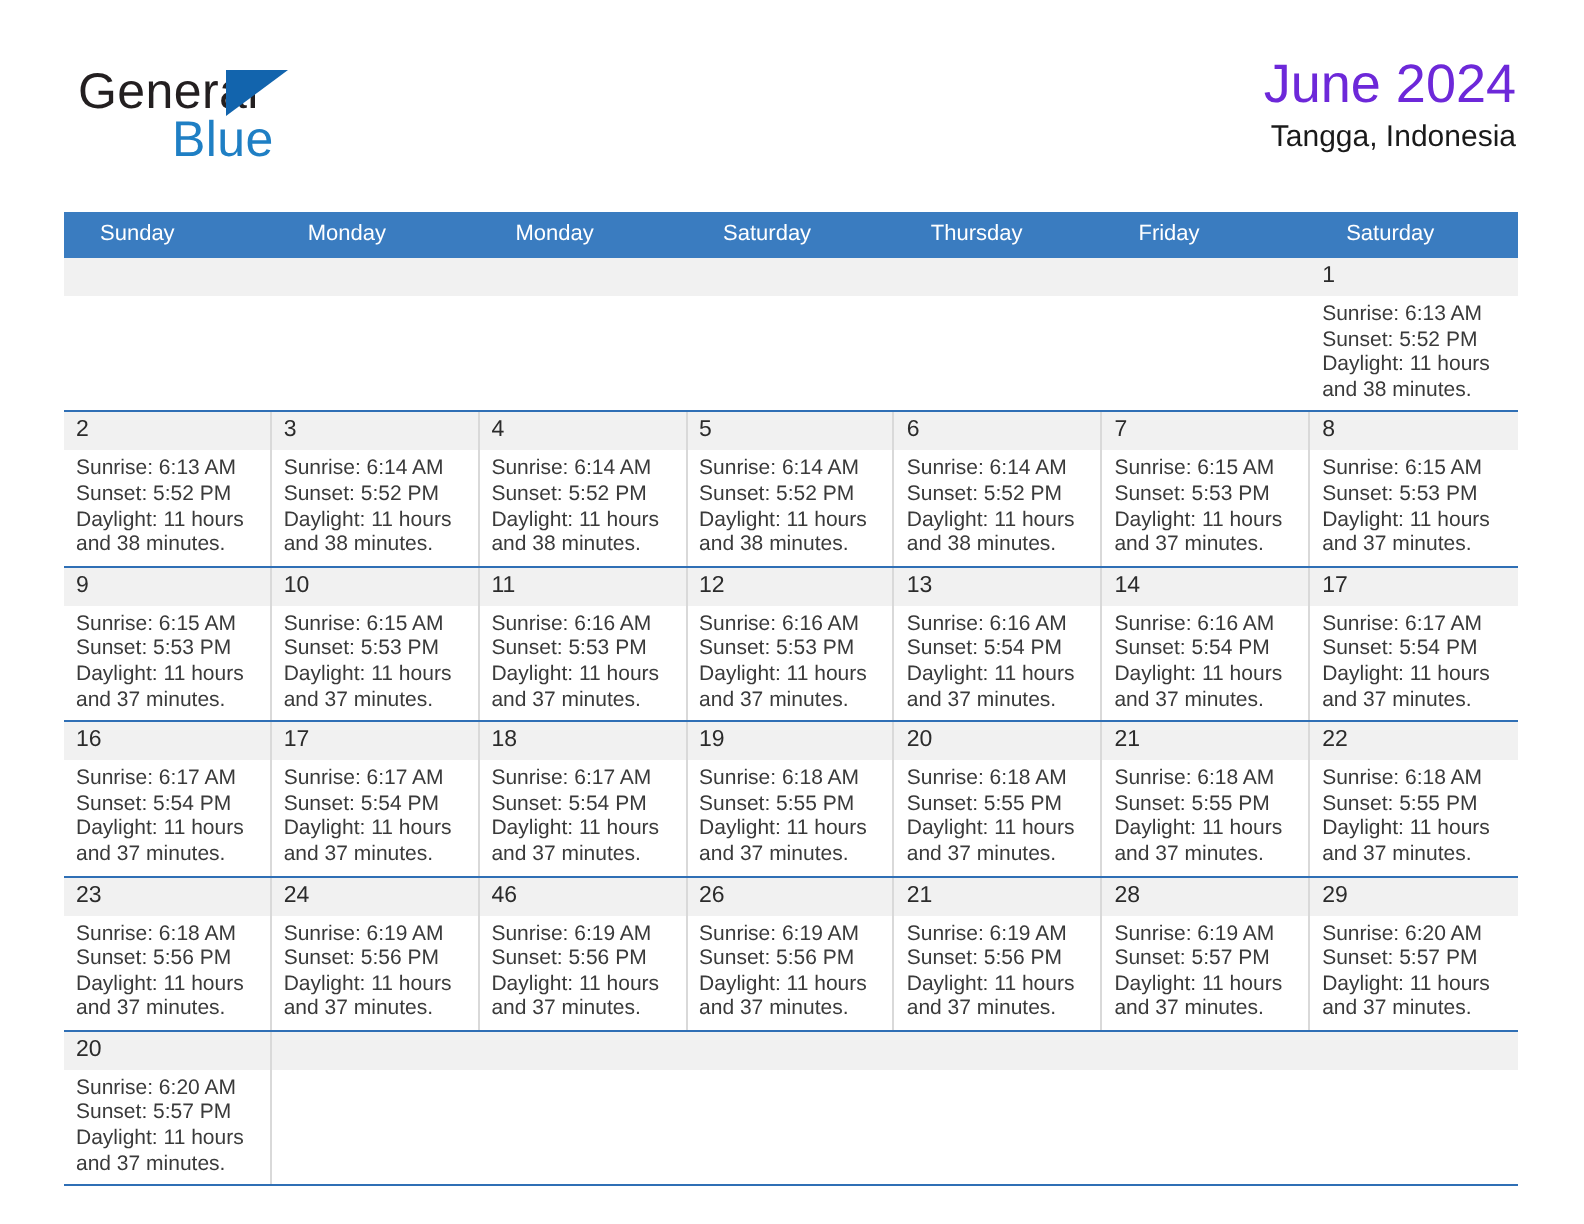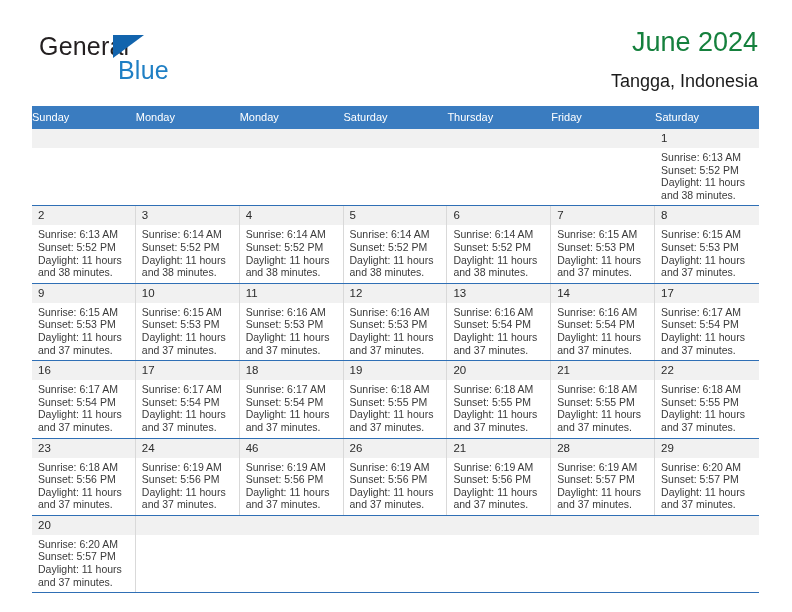--- a/index.html
+++ b/index.html
@@ -58,60 +58,59 @@
     border-bottom: 23px solid transparent;
   }
   .brand-blue {
     position: absolute;
     left: 54px;
     top: 24px;
     font-size: 25px;
     letter-spacing: 0.2px;
     color: #1f7fc4;
     font-family: "Liberation Sans", sans-serif;
-    margin-left: 32px;
   }
 
   .titles {
     position: absolute;
     right: 0;
     top: 0;
     text-align: right;
   }
   .cal-title {
     font-size: 27px;
-    color: #15803d;
+    color: #6d28d9;
     line-height: 32px;
     white-space: nowrap;
   }
   .cal-subtitle {
-    font-size: 18px;
+    font-size: 15px;
     color: #1a1a1a;
     line-height: 22px;
-    margin-top: 12px;
+    margin-top: 0;
     white-space: nowrap;
   }
 
   
   .calendar {
     position: absolute;
     left: 32px;
     top: 106px;
     width: 727px;
     border-collapse: collapse;
     table-layout: fixed;
   }
 
   .calendar th {
     background: #3a7cc0;
     color: #ffffff;
     font-size: 11px;
     font-weight: normal;
     text-align: left;
-    padding: 5px 0 6px 0;
+    padding: 5px 0 6px 18px;
     height: 9px;
     border: none;
   }
 
   .week-row {
     border-bottom: 1px solid #2f6fb5;
   }
 
   .calendar td {
     vertical-align: top;

